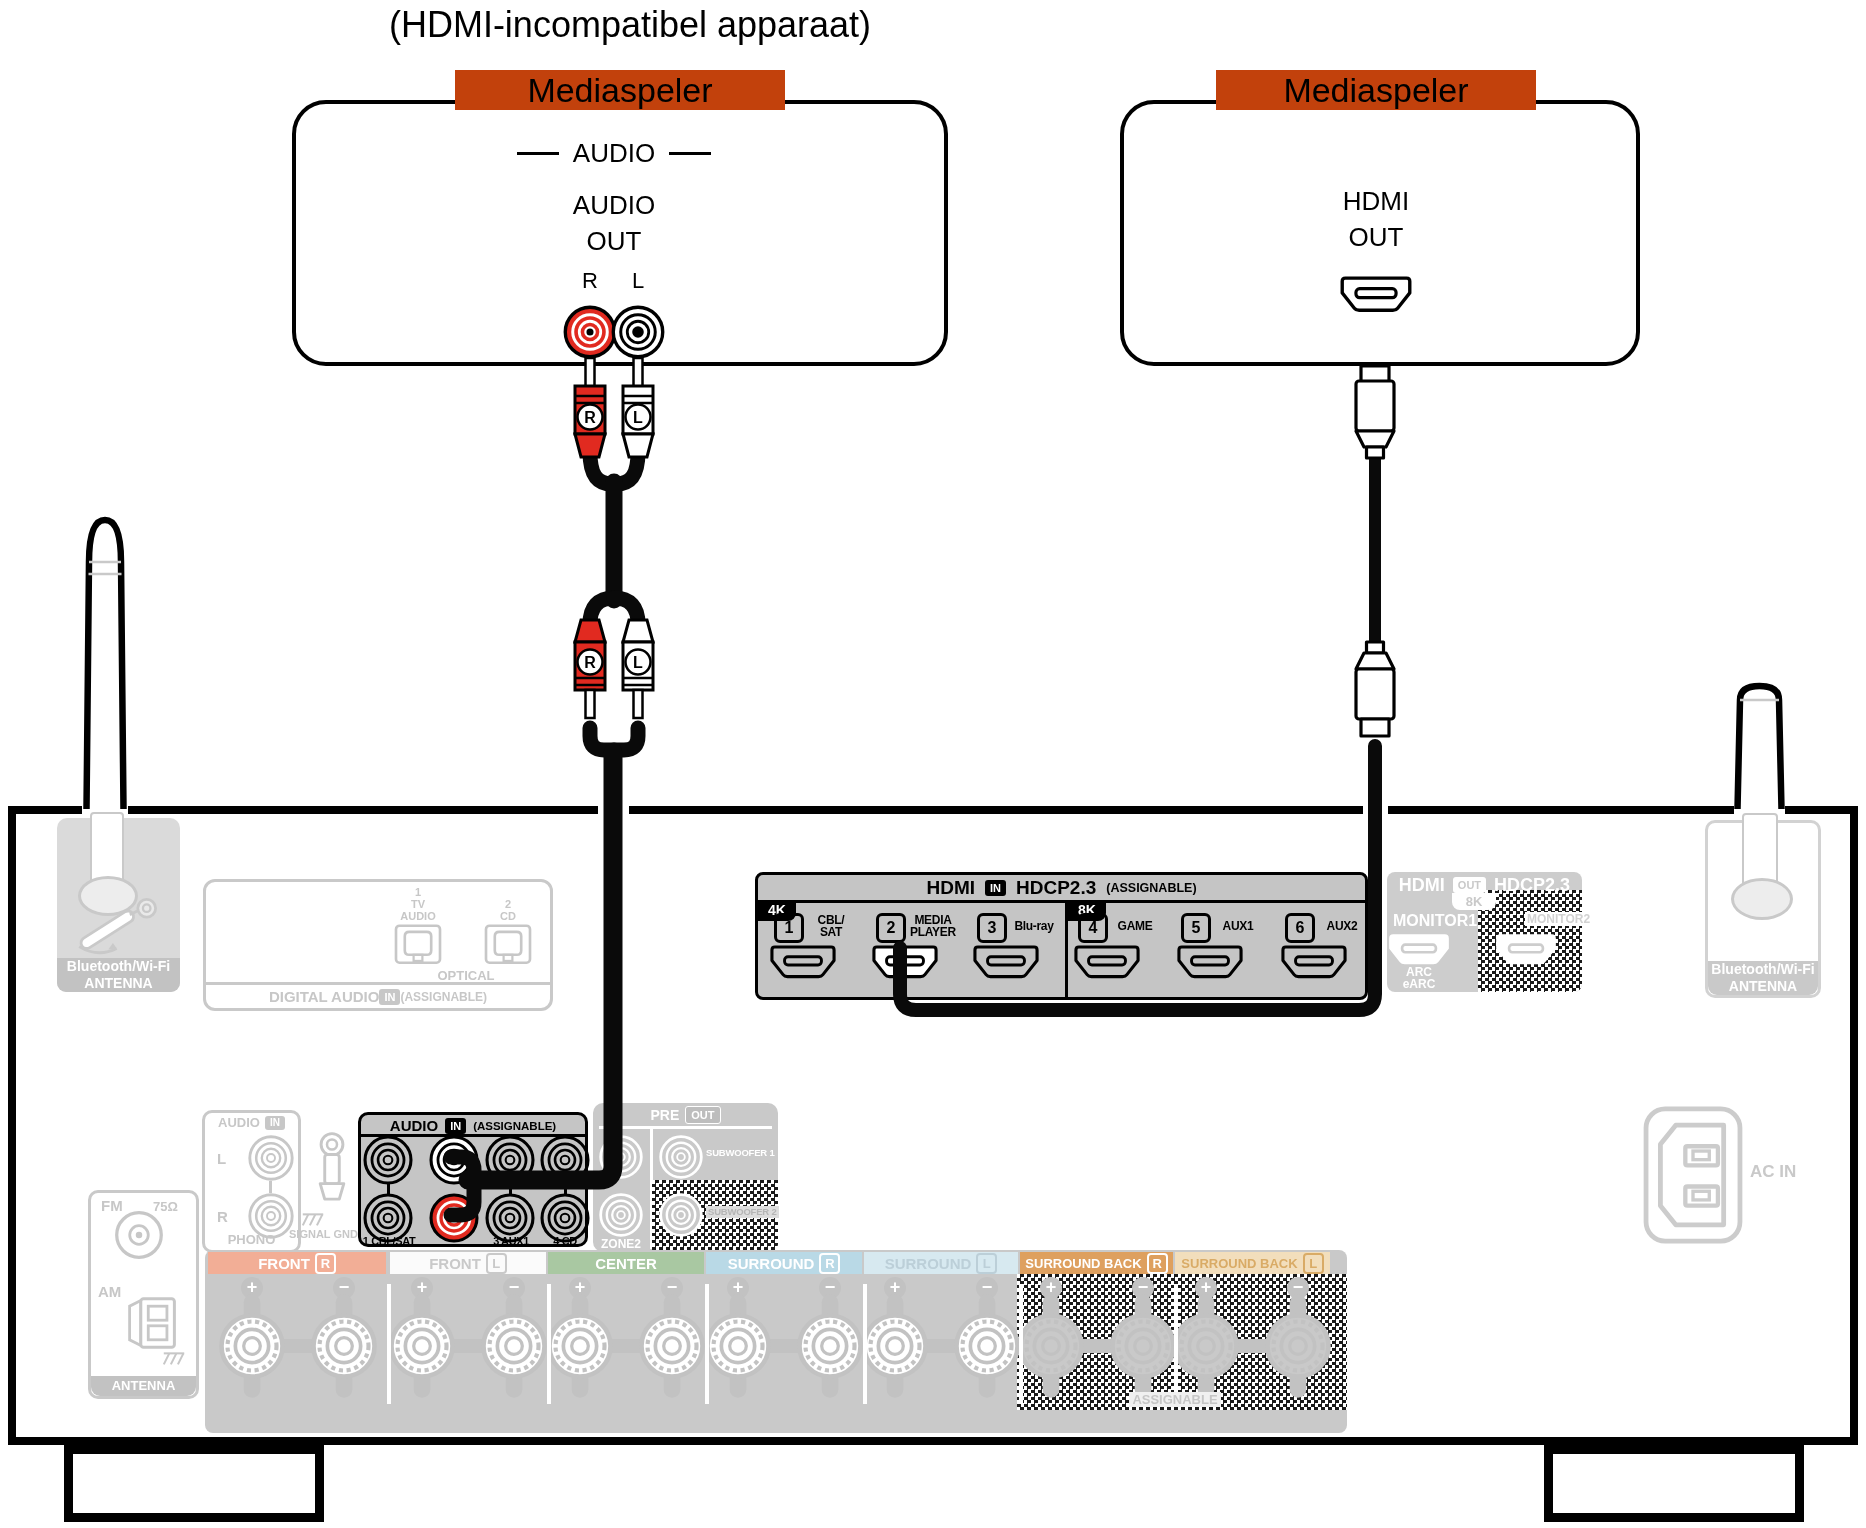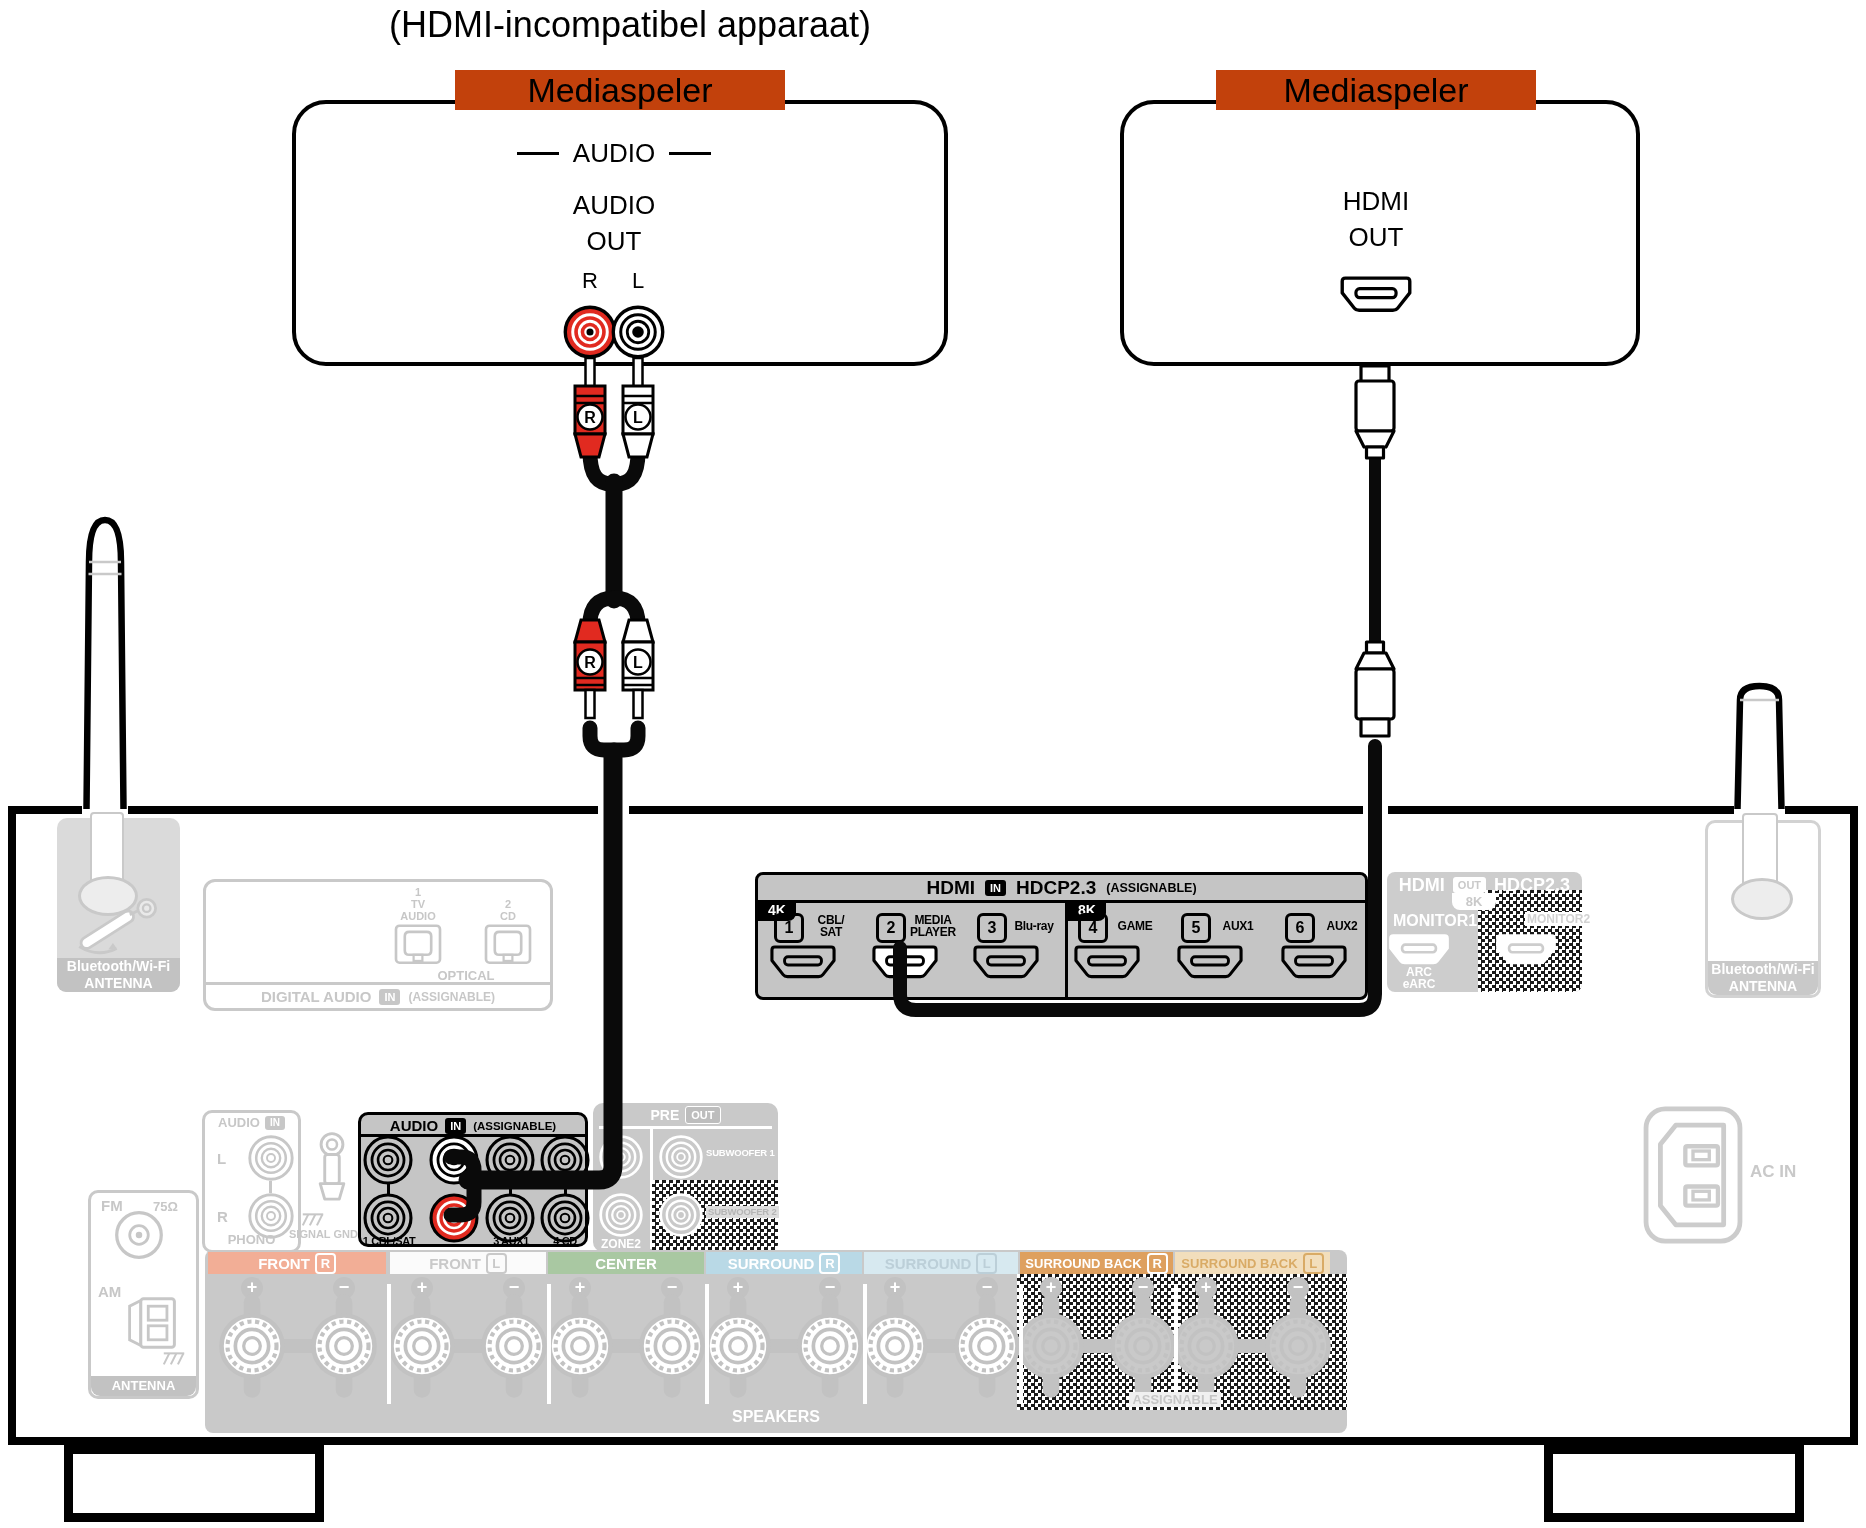--- a/index.html
+++ b/index.html
@@ -243,21 +243,21 @@
 AUDIO</div>
     <div class="ab pre ctr b gray" style="left:252px;top:16px;width:100px;font-size:11px;line-height:12px;">2
 CD</div>
     <svg class="icon" style="left:188px;top:42px;color:#c7c7c7;" width="48" height="44">
         <use href="#sym-tos"></use>
       </svg>
     <svg class="icon" style="left:278px;top:42px;color:#c7c7c7;" width="48" height="44">
         <use href="#sym-tos"></use>
       </svg>
     <div class="ab ctr b gray" style="left:200px;top:86px;width:120px;font-size:13px;">OPTICAL</div>
-    <div class="ab" style="left:0;right:0;bottom:0;height:23px;border-top:3px solid #c9c9c9;display:flex;align-items:center;justify-content:center;gap:8px;">
+    <div class="ab" style="left:0;right:0;bottom:0;height:23px;border-top:3px solid #c9c9c9;display:flex;align-items:center;justify-content:center;">
       <span class="b gray" style="font-size:15px;">DIGITAL AUDIO</span>
       <span class="badge faded">IN</span>
       <span class="b gray" style="font-size:12px;">(ASSIGNABLE)</span>
     </div>
   </div>
 
 
   <div id="hdmiin">
     <div class="hd">
       <span>HDMI</span>
@@ -581,21 +581,20 @@
     <div class="vdiv" style="left:182px;"></div>
     <div class="vdiv" style="left:342px;"></div>
     <div class="vdiv" style="left:500px;"></div>
     <div class="vdiv" style="left:658px;"></div>
     <div class="vdiv" style="left:814px;"></div>
     <div class="vdiv" style="left:969px;"></div>
 
     <div class="ab" style="left:890px;width:160px;top:140px;text-align:center;z-index:2;">
       <span style="font:900 13px/16px 'Liberation Sans',sans-serif;background:#f0f0f0;color:#c6c6c6;padding:0 3px;">ASSIGNABLE</span>
     </div>
-    <div class="ab ctr b wht" style="left:0;right:0;top:158px;font-size:16px;z-index:2;">SPEAKERS</div>
   </div>
 
   <svg id="overlay" width="1866" height="1528" viewBox="0 0 1866 1528">
 
     <g>
       <path class="antenna" d="M 86.5 809 L 89 562 Q 89 520 105 520 Q 121 520 121 562 L 123.5 809"></path>
       <line class="acollar" x1="89" y1="562" x2="121" y2="562"></line>
       <line class="acollar" x1="88.5" y1="574" x2="121.5" y2="574"></line>
     </g>
     <g>

